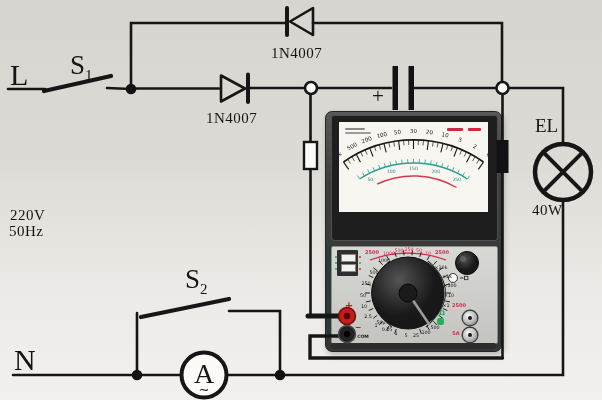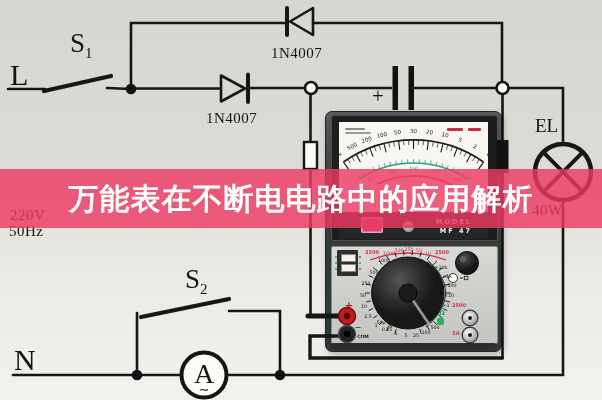--- a/index.html
+++ b/index.html
@@ -130,26 +130,20 @@
             <text x="74.5" y="48" text-anchor="middle" font-size="4.5" fill="#1f8a7d" font-family="DejaVu Sans,sans-serif">150</text>
             <text x="96.75681439516943" y="50.73279318260832" text-anchor="middle" font-size="4.5" fill="#1f8a7d" font-family="DejaVu Sans,sans-serif">200</text>
             <text x="117.69138377630196" y="58.76882145697871" text-anchor="middle" font-size="4.5" fill="#1f8a7d" font-family="DejaVu Sans,sans-serif">250</text>
             <path d="M38.2 62 A86 86 0 0 1 117.5 65.5" stroke="#d23b4f" stroke-width="1.4" fill="none"></path>
           </svg>
         <div class="facebar" style="left:6px;top:6px;width:20px;"></div>
         <div class="facebar" style="left:6px;top:10px;width:26px;background:#9c9c9c;"></div>
         <div class="redbar" style="left:108px;top:6px;width:16px;"></div>
         <div class="redbar" style="left:129px;top:6px;width:13px;"></div>
       </div>
-      <div id="model-strip">
-        <div id="emblem"></div>
-        <div id="screw"></div>
-        <div class="modeltext" style="top:7px;">MODEL</div>
-        <div class="modeltext" style="top:16px;">MF  47</div>
-      </div>
     </div>
 
     <div class="rail" style="left:0;"></div>
     <div class="rail" style="right:0;"></div>
 
     <div id="panel">
       <svg id="panel-svg" width="165" height="96" viewBox="0 0 165 96">
           <defs>
             <radialGradient id="kg" cx="38%" cy="32%">
               <stop offset="0%" stop-color="#555"></stop>
@@ -324,28 +318,25 @@
       <circle cx="347" cy="316" r="8.5" fill="#c21d1d" stroke="#6e0d0d" stroke-width="1.5"></circle>
       <circle cx="347" cy="316" r="3.2" fill="#570808"></circle>
     </g>
     <g>
       <circle cx="347" cy="334" r="8.5" fill="#222" stroke="#4c4c4c" stroke-width="1.5"></circle>
       <circle cx="347" cy="334" r="3.2" fill="#000"></circle>
     </g>
   </svg>
 
   <div class="clabel big" style="left:10px;top:60px;">L</div>
-  <div class="clabel swlabel" style="left:70px;top:30px;"><span>S</span><sub>1</sub></div>
+  <div class="clabel swlabel" style="left:70px;top:52px;"><span>S</span><sub>1</sub></div>
   <div class="clabel dlabel" style="left:271px;top:46px;">1N4007</div>
   <div class="clabel dlabel" style="left:206px;top:111px;">1N4007</div>
   <div class="clabel" style="left:372px;top:86px;font-size:21px;">+</div>
   <div class="clabel dlabel" style="left:10px;top:208px;">220V</div>
   <div class="clabel dlabel" style="left:9px;top:224px;">50Hz</div>
   <div class="clabel" style="left:535px;top:116px;font-size:19px;">EL</div>
   <div class="clabel dlabel" style="left:532px;top:203px;">40W</div>
   <div class="clabel swlabel" style="left:185px;top:266px;"><span>S</span><sub>2</sub></div>
   <div class="clabel big" style="left:14px;top:345px;">N</div>
 
-  <div id="banner">
-    <div id="banner-title">万能表在不断电电路中的应用解析</div>
-  </div>
 
 </div>
 
 </body></html>

